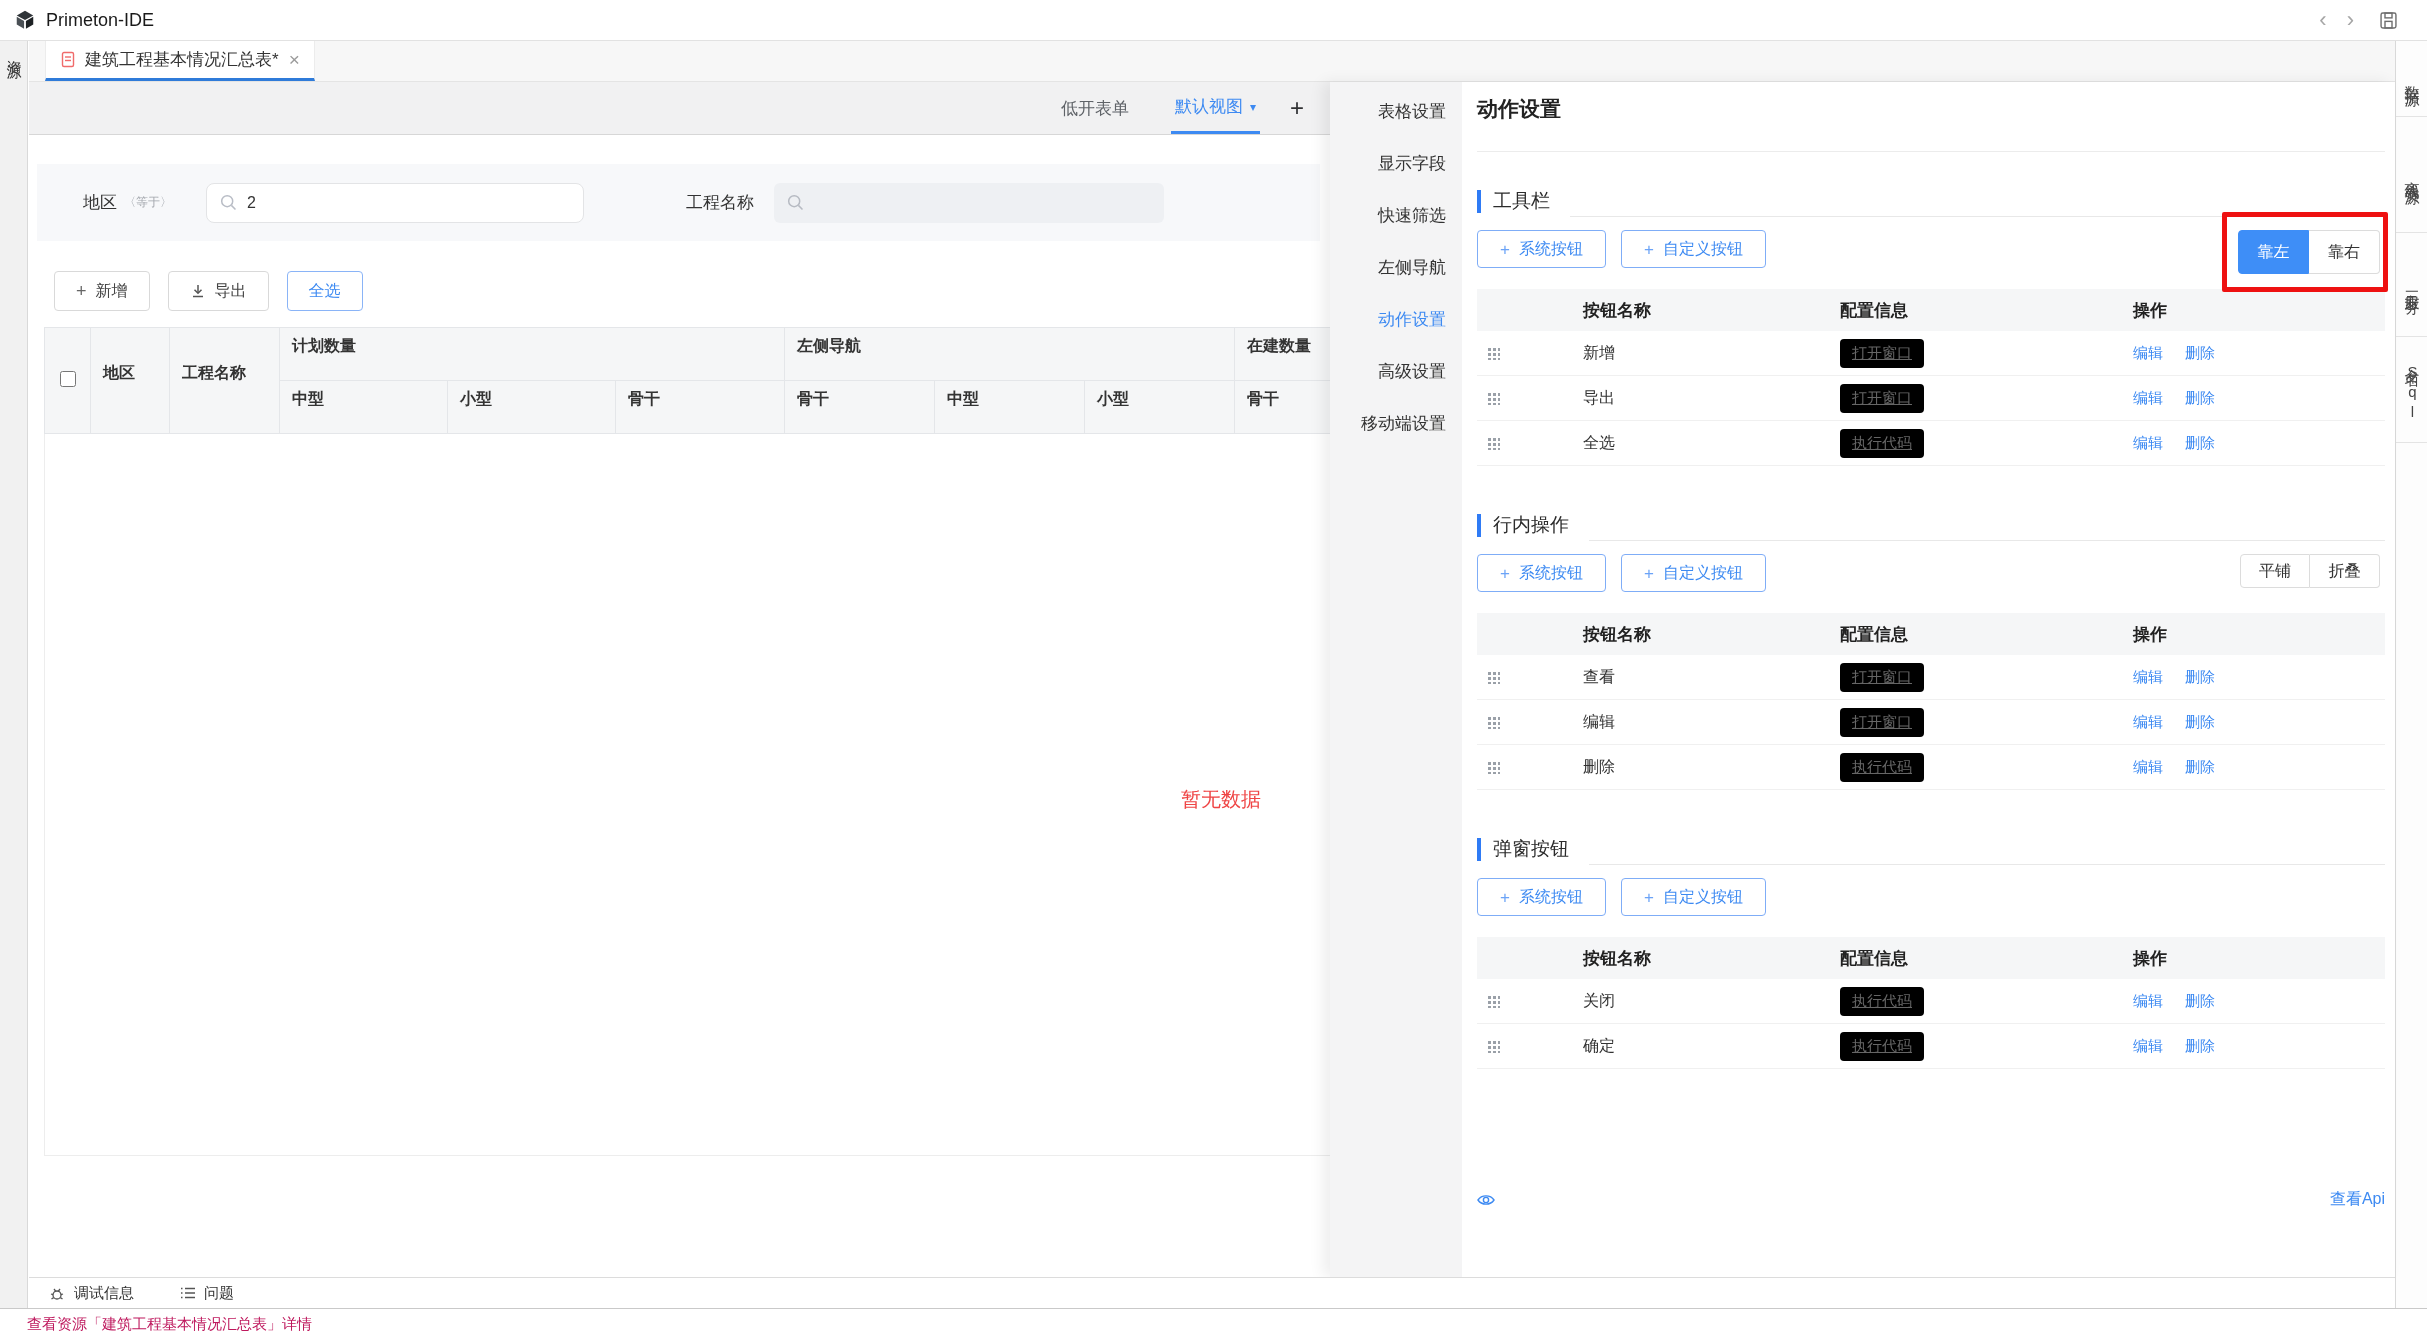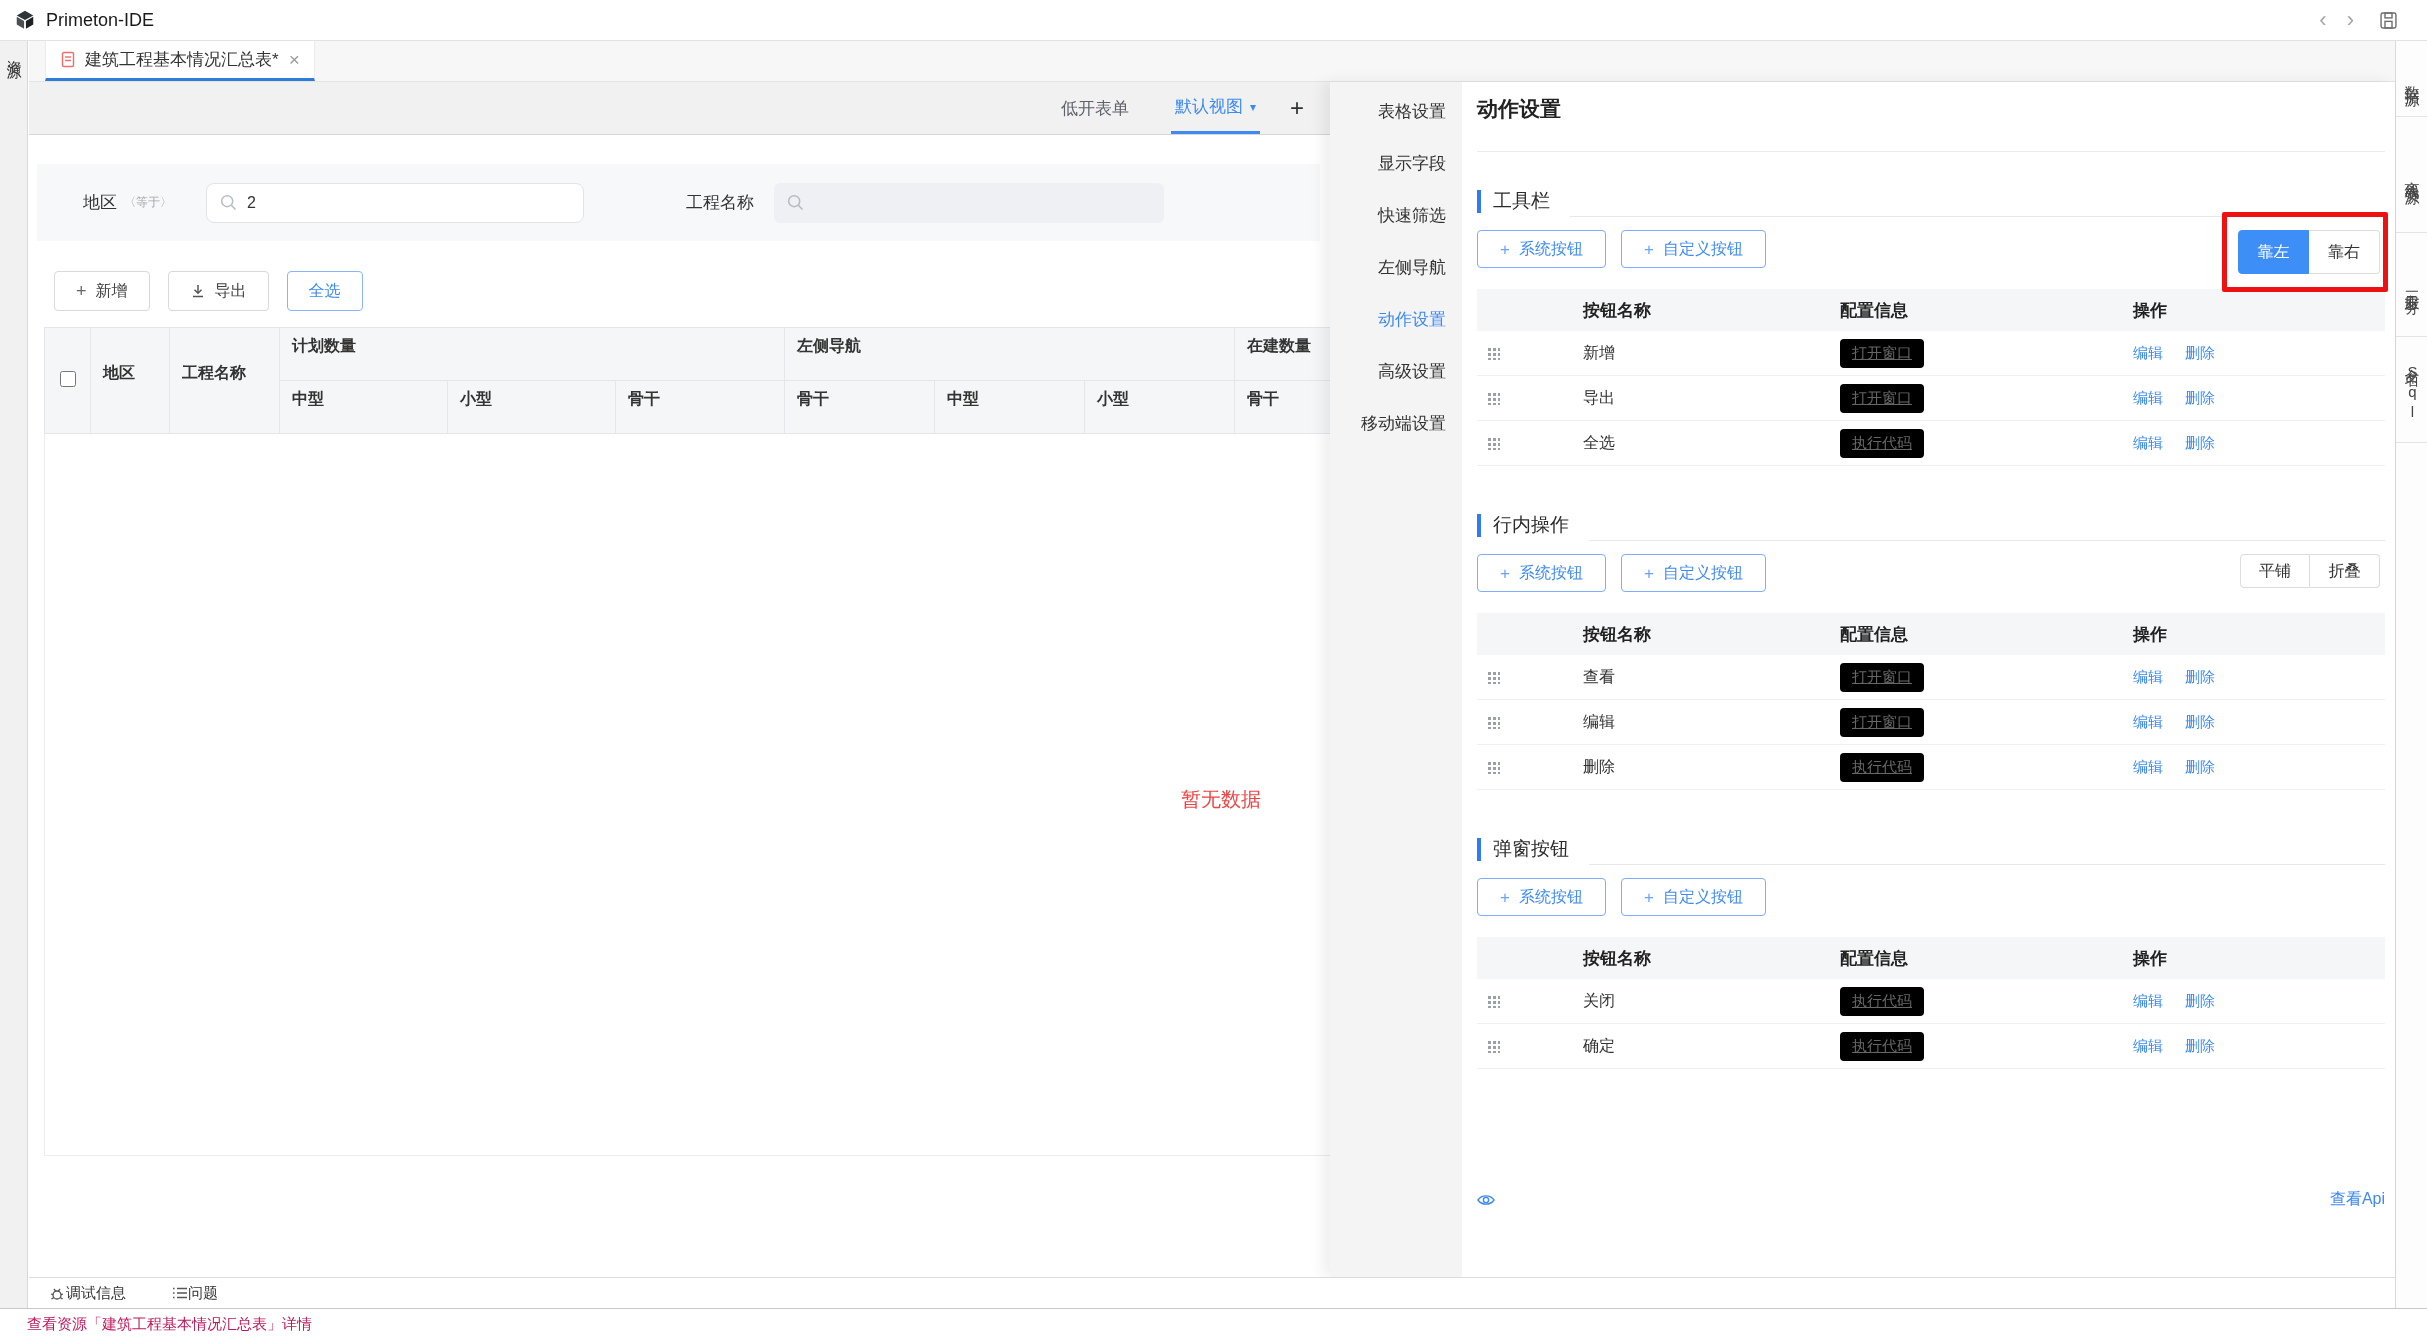--- a/index.html
+++ b/index.html
@@ -115,21 +115,21 @@
     background-size:5px 5px; background-position:0 0; }
   .badge { display:inline-block; background:#000000; color:#666; font-size:15px;
     padding:5px 12px; border-radius:4px;text-decoration:underline; }
   .ops a { color:#3d8af2; font-size:15px; text-decoration:none; cursor:pointer; }
   .ops a + a { margin-left:22px; }
   .api-row { margin-top:120px; display:flex; justify-content:space-between; align-items:center; gap:9px;
     color:#3d8af2; font-size:16px; cursor:pointer; }
   
   #debugbar { position:absolute; left:29px; top:1277px; width:2366px; height:31px; background:#fff;
     border-top:1px solid #dcdcdc; display:flex; align-items:center; padding-left:20px; gap:46px; }
-  .db-item { display:inline-flex; align-items:center; gap:0; font-size:15px; color:#333; cursor:pointer; }
+  .db-item { display:inline-flex; align-items:center; gap:8px; font-size:15px; color:#333; cursor:pointer; }
   #statusbar { position:absolute; left:0; top:1308px; width:2427px; height:31px; background:#fff;
     border-top:1px solid #c9c9c9; display:flex; align-items:center; padding-left:27px; font-size:15px; color:#be185d; }
 </style>
 </head>
 <body>
 
 <div id="titlebar">
   <svg width="22" height="22" viewBox="0 0 24 24">
     <path d="M12 2 L21 7 L12 12 L3 7 Z" fill="#2f3438"></path>
     <path d="M3 8.5 L11 13 L11 21.5 L3 17 Z" fill="#4a5055"></path>

